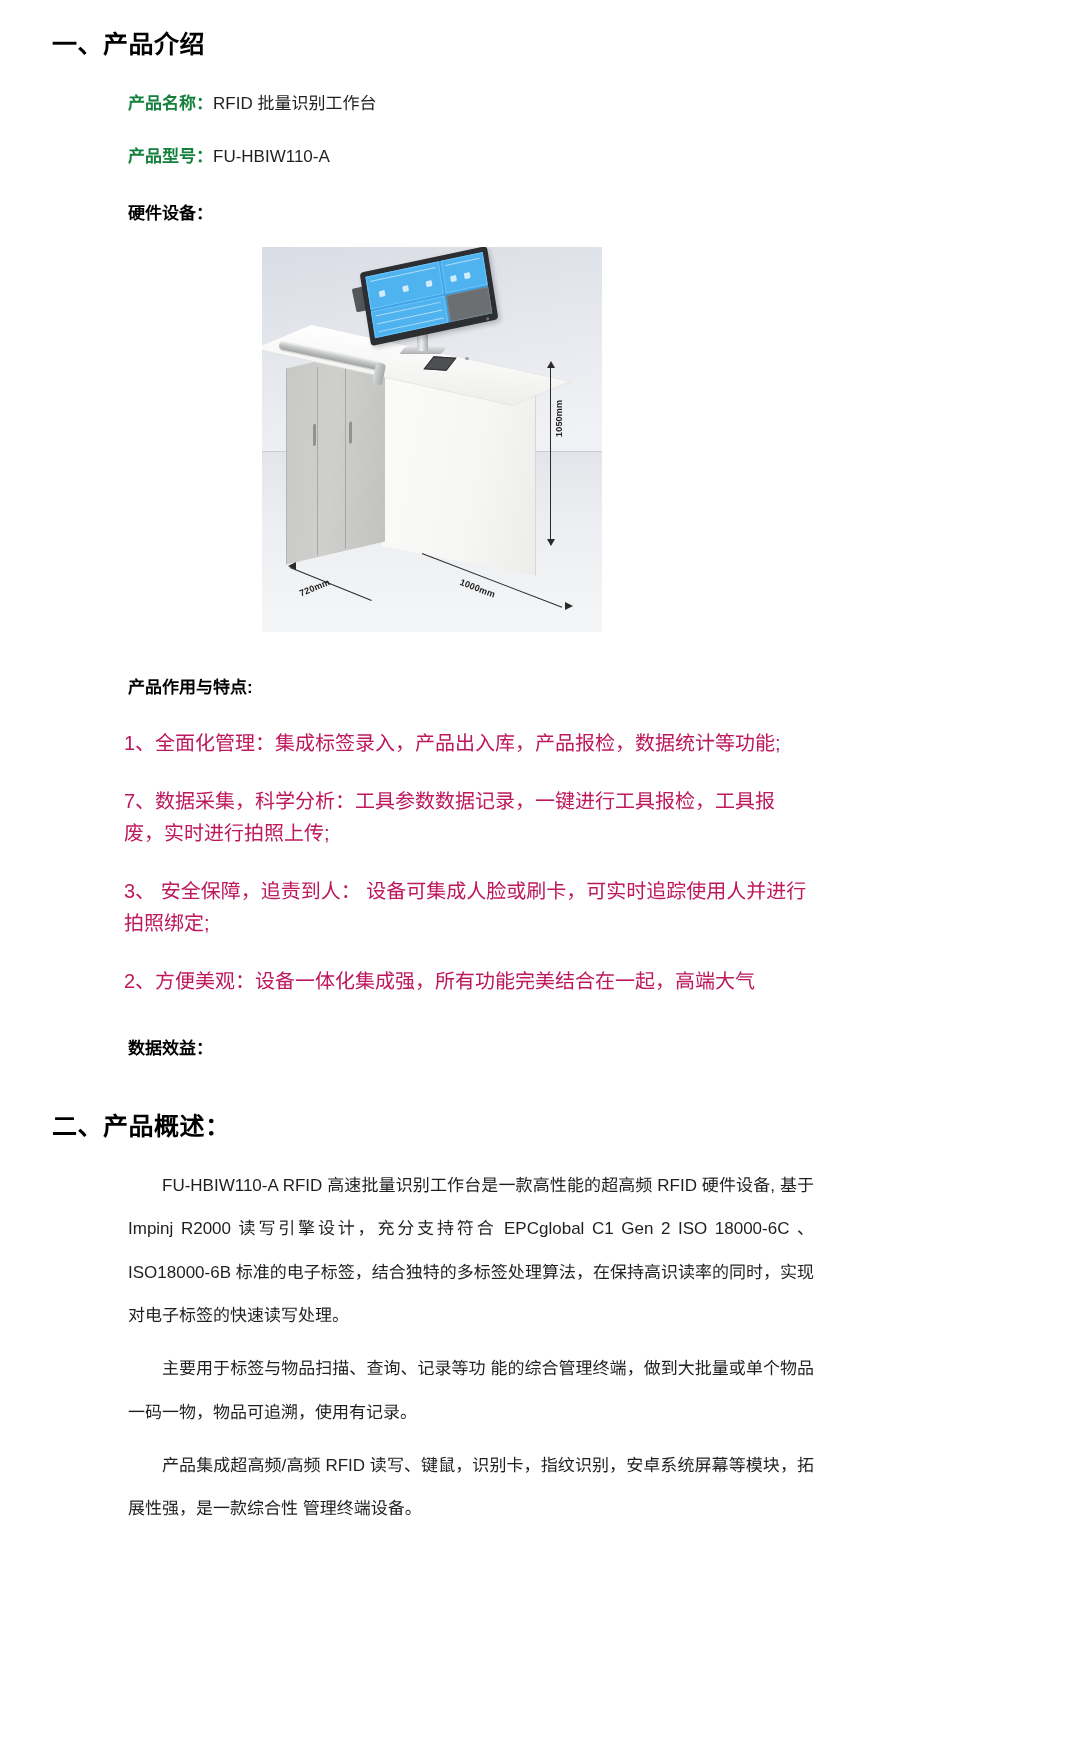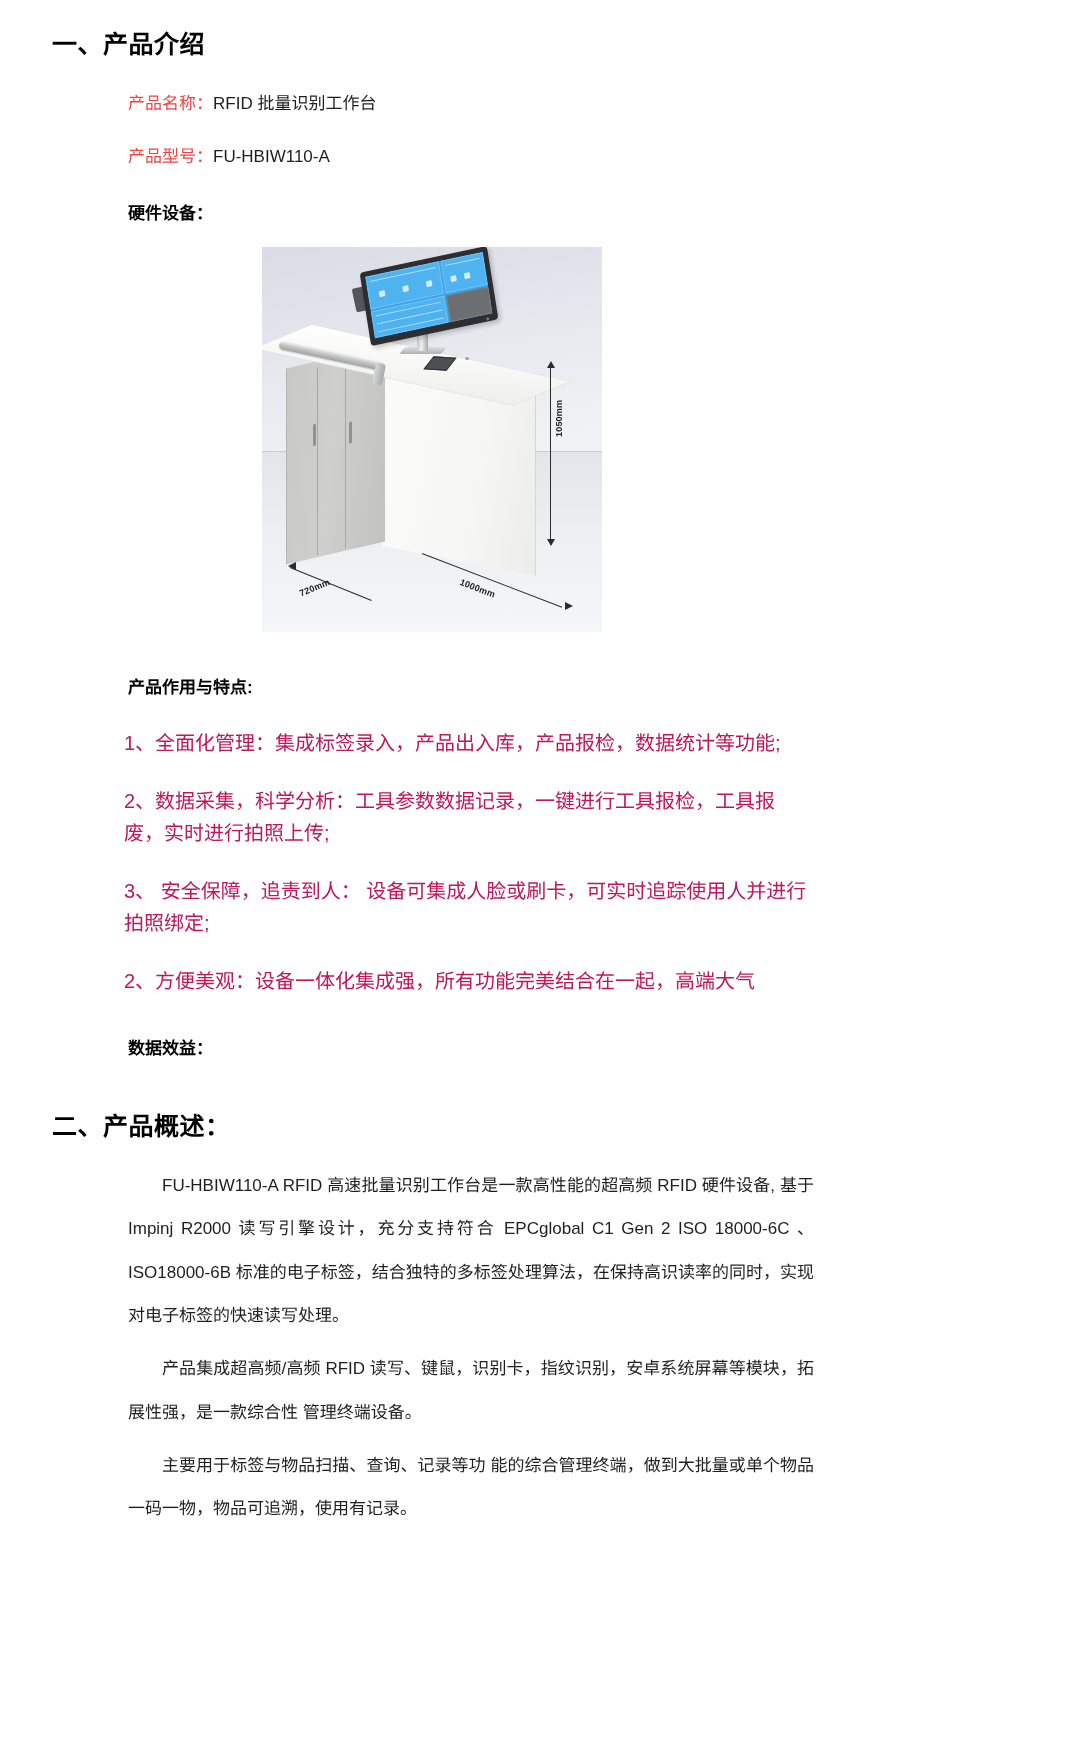--- a/index.html
+++ b/index.html
@@ -43,22 +43,22 @@
     margin-right: 10px;
   }
 
   .field-line {
     font-size: 17px;
     line-height: 1.6;
     margin: 26px 0 0 0;
     color: #1f1f1f;
   }
   .field-label {
-    font-weight: normal;
-    color: #ef4444;
+    font-weight: bold;
+    color: #15803d;
   }
   .field-value {
     font-weight: normal;
     text-align: right;
   }
 
   .sub-heading {
     font-size: 17px;
     font-weight: bold;
     color: #000000;
@@ -430,28 +430,28 @@
       <div class="arrow" style="left:303px; top:355px; border-top:4px solid transparent; border-bottom:4px solid transparent; border-left:8px solid #2b2b2b;"></div>
       <span class="dim-label lbl-width">1000mm</span>
 
     </div>
   </div>
 
   <div class="indent">
     <p class="sub-heading" style="margin-top:42px;">产品作用与特点:</p>
 
     <p class="feature-line">1、全面化管理：集成标签录入，产品出入库，产品报检，数据统计等功能;</p>
-    <p class="feature-line">2、数据采集，科学分析：工具参数数据记录，一键进行工具报检，工具报废，实时进行拍照上传;</p>
+    <p class="feature-line">7、数据采集，科学分析：工具参数数据记录，一键进行工具报检，工具报废，实时进行拍照上传;</p>
     <p class="feature-line">3、 安全保障，追责到人： 设备可集成人脸或刷卡，可实时追踪使用人并进行拍照绑定;</p>
     <p class="feature-line">2、方便美观：设备一体化集成强，所有功能完美结合在一起，高端大气</p>
 
     <p class="sub-heading" style="margin-top:38px;">数据效益：</p>
   </div>
 
   <h1 class="section-heading second">二、产品概述：</h1>
 
   <div class="indent">
     <p class="para overview first-indent">FU-HBIW110-A RFID 高速批量识别工作台是一款高性能的超高频 RFID 硬件设备, 基于 Impinj R2000 读写引擎设计，充分支持符合 EPCglobal C1 Gen 2 ISO 18000-6C 、ISO18000-6B 标准的电子标签，结合独特的多标签处理算法，在保持高识读率的同时，实现对电子标签的快速读写处理。</p>
+    <p class="para overview first-indent">主要用于标签与物品扫描、查询、记录等功 能的综合管理终端，做到大批量或单个物品一码一物，物品可追溯，使用有记录。</p>
     <p class="para overview first-indent">产品集成超高频/高频 RFID 读写、键鼠，识别卡，指纹识别，安卓系统屏幕等模块，拓展性强，是一款综合性 管理终端设备。</p>
-    <p class="para overview first-indent">主要用于标签与物品扫描、查询、记录等功 能的综合管理终端，做到大批量或单个物品一码一物，物品可追溯，使用有记录。</p>
   </div>
 
 </div>
 
 </body></html>

